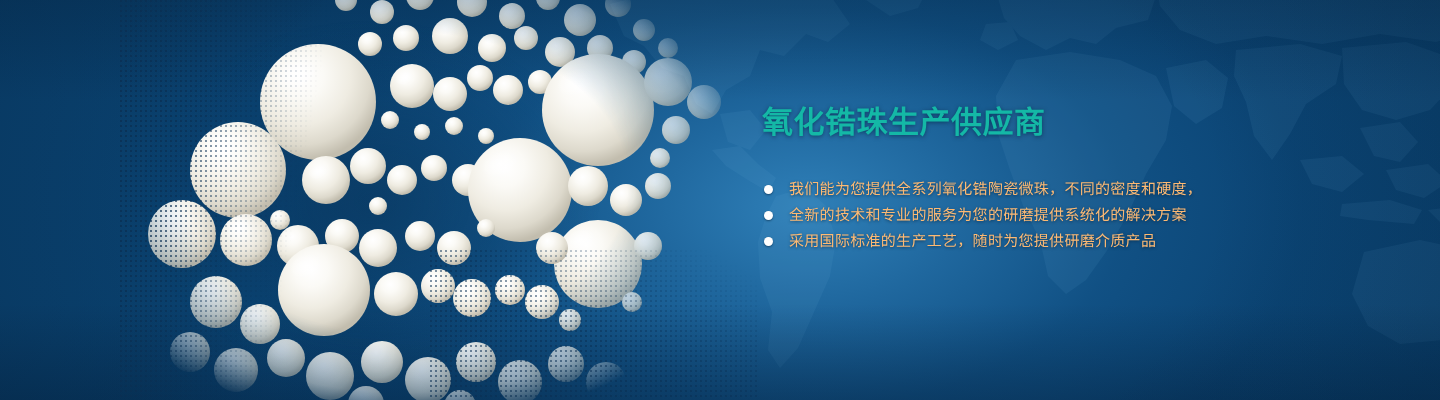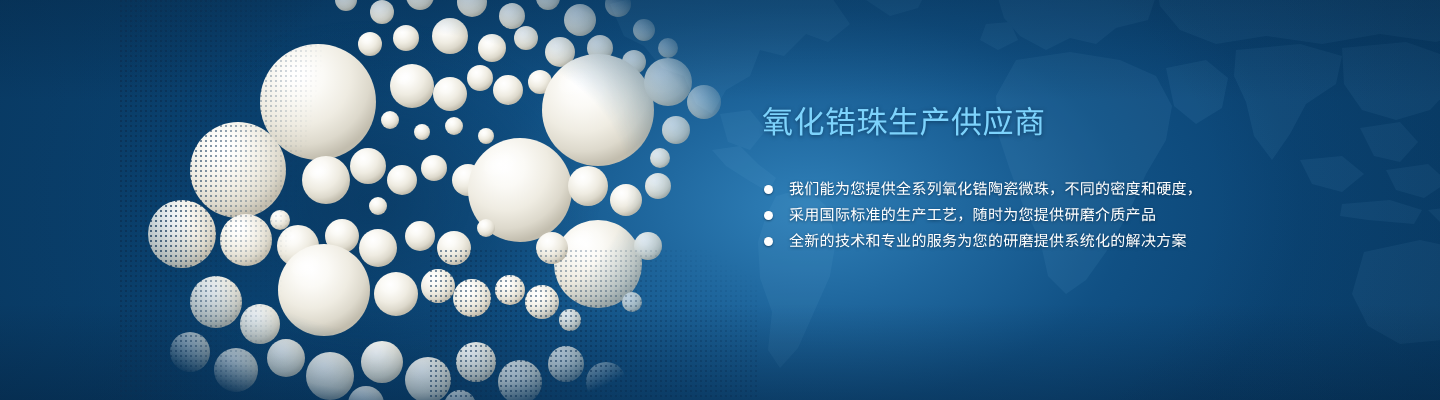--- a/index.html
+++ b/index.html
@@ -110,24 +110,24 @@
   
   .content {
     position: absolute;
     left: 762px;
     top: 104px;
     width: 560px;
   }
   .headline {
     margin: 0;
     font-size: 31px;
-    font-weight: 400;
+    font-weight: 700;
     line-height: 1.25;
     letter-spacing: 0.5px;
-    color: #7dd3fc;
+    color: #14b8a6;
     text-shadow: 0 1px 4px rgba(2,26,50,0.55);
     white-space: nowrap;
   }
   .bullets {
     list-style: none;
     margin: 34px 0 0 0;
     padding: 0;
   }
   .bullet-row {
     display: flex;
@@ -139,21 +139,21 @@
     width: 9px;
     height: 9px;
     margin: 8px 16px 0 2px;
     border-radius: 50%;
     background: #ffffff;
     box-shadow: 0 1px 2px rgba(2,26,50,0.5);
   }
   .bullet-text {
     font-size: 15px;
     line-height: 24px;
-    color: #ffffff;
+    color: #fdba74;
     text-shadow: 0 1px 3px rgba(2,26,50,0.6);
     letter-spacing: 0.3px;
   }
   .bullet-text .line { display: block; }
 </style>
 </head>
 <body>
 
 <div class="banner">
 
@@ -378,27 +378,27 @@
       <li class="bullet-row">
         <span class="dot"></span>
         <span class="bullet-text">
           <span class="line">我们能为您提供全系列氧化锆陶瓷微珠，不同的密度和硬度，</span>
         </span>
       </li>
 
       <li class="bullet-row">
         <span class="dot"></span>
         <span class="bullet-text">
+          <span class="line">全新的技术和专业的服务为您的研磨提供系统化的解决方案</span>
+        </span>
+      </li>
+
+      <li class="bullet-row">
+        <span class="dot"></span>
+        <span class="bullet-text">
           <span class="line">采用国际标准的生产工艺，随时为您提供研磨介质产品</span>
         </span>
       </li>
 
-      <li class="bullet-row">
-        <span class="dot"></span>
-        <span class="bullet-text">
-          <span class="line">全新的技术和专业的服务为您的研磨提供系统化的解决方案</span>
-        </span>
-      </li>
-
     </ul>
   </div>
 
 </div>
 
 </body></html>

